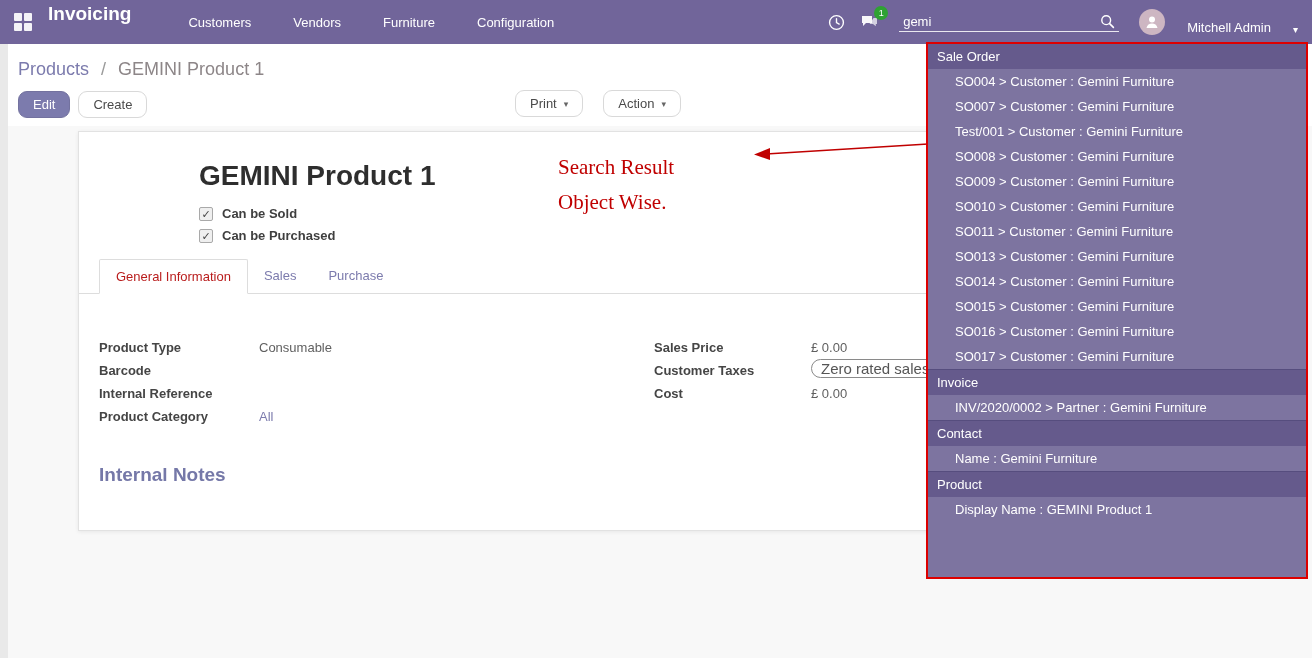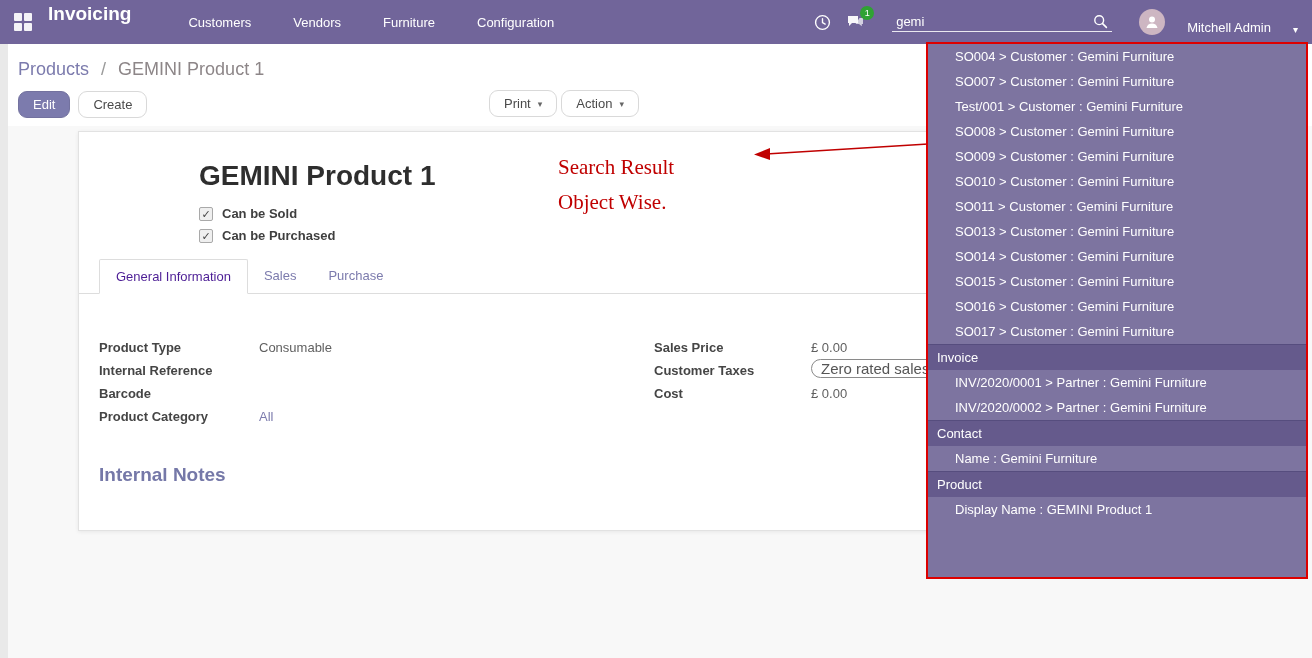--- a/index.html
+++ b/index.html
@@ -12,49 +12,49 @@
   
   .navbar{position:relative;z-index:20;height:44px;background:#71659a;display:flex;align-items:center;padding:0 14px;color:#fff}
   .apps-icon{display:grid;grid-template-columns:8px 8px;grid-gap:2px;cursor:pointer}
   .apps-icon span{width:8px;height:8px;background:#fff;opacity:.92;border-radius:1px}
   .brand{font-size:19px;font-weight:700;margin:0 46px 16px 16px;cursor:pointer}
   .top-menu{display:flex;gap:20px}
   .nav-item{font-size:13px;padding:7px 11px;cursor:pointer;border-radius:2px}
   .nav-right{margin-left:auto;display:flex;align-items:center;gap:15px}
   .icon-btn{position:relative;cursor:pointer;display:flex;align-items:center}
   .badge{position:absolute;top:-8px;right:-9px;background:#2fa233;color:#fff;font-size:9px;min-width:14px;height:14px;border-radius:8px;display:flex;align-items:center;justify-content:center;padding:0 3px}
-  .search-box{display:flex;align-items:center;width:220px;border-bottom:1px solid rgba(255,255,255,.85);padding:2px 4px;margin:0 12px}
+  .search-box{display:flex;align-items:center;width:220px;border-bottom:1px solid rgba(255,255,255,.85);padding:2px 4px;margin:0 5px}
   .search-box input{flex:1;background:transparent;border:none;outline:none;color:#fff;font-size:13px;font-family:inherit}
   .user{display:flex;align-items:flex-end;gap:22px;font-size:13px;cursor:pointer}
   .avatar{width:26px;height:26px;border-radius:50%;background:#cdb6c2;display:flex;align-items:center;justify-content:center;overflow:hidden}
   .caret{font-size:10px;line-height:1}
 
   
   .control-panel{background:#fff;padding:15px 0 12px 18px;position:relative;height:104px;border-bottom:1px solid #e3e3e3}
   .breadcrumb{font-size:18px;margin-bottom:11px}
   .bc-link{color:#7c7bad;cursor:pointer}
   .bc-sep{color:#9a9a9a;margin:0 7px}
   .bc-cur{color:#8d8688}
   .btn-row{display:flex;gap:8px}
   .btn{font-family:inherit;font-size:13px;padding:5px 14px;border-radius:9px;border:1px solid #d9d9d9;background:#fff;color:#4a4a4a;cursor:pointer;display:flex;align-items:center}
   .btn.primary{background:#7c7bad;border-color:#73729f;color:#fff}
-  .center-btns{position:absolute;left:489px;top:46px;display:flex;gap:4px}
+  .center-btns{position:absolute;left:515px;top:46px;display:flex;gap:20px}
   .caret2{font-size:9px;margin-left:7px;color:#666}
 
   
   .content{position:absolute;top:126px;left:0;right:0;bottom:0;background:#f8f8f8}
   .sheet{position:absolute;left:78px;top:5px;width:1132px;height:400px;background:#fff;border:1px solid #e2e2e2;box-shadow:0 1px 4px rgba(0,0,0,.07)}
   .title{font-size:28px;font-weight:700;color:#2e2e2e;margin:28px 0 14px 120px}
   .cb-group{margin-left:120px}
   .cb-row{display:flex;align-items:center;margin:7px 0}
   .cb{display:inline-block;width:14px;height:14px;border:1px solid #a9a9a9;background:#efefef;border-radius:2px;font-size:11px;line-height:13px;text-align:center;color:#444;margin-right:9px;cursor:pointer}
   .cb-label{font-weight:700;font-size:13px;color:#3f3f3f}
   .tabs{display:flex;margin-top:15px;padding-left:20px;border-bottom:1px solid #ddd}
   .tab{font-size:13px;padding:9px 16px;color:#7c7bad;cursor:pointer;position:relative;top:1px}
-  .tab.active{background:#fff;border:1px solid #ddd;border-bottom-color:#fff;color:#4c1d95;border-radius:2px 2px 0 0}
+  .tab.active{background:#fff;border:1px solid #ddd;border-bottom-color:#fff;color:#b91c1c;border-radius:2px 2px 0 0}
   .fields{display:flex;padding:38px 20px 0}
   .fields .col{width:50%}
   .col.right{padding-left:10px}
   .field-row{display:flex;min-height:23px;align-items:flex-end}
   .field-label{width:160px;font-weight:700;font-size:13px;color:#454545;padding-top:2px}
   .col.right .field-label{width:157px}
   .field-value{font-size:13px;color:#5f5f5f;padding-top:2px}
   .field-value.link{color:#7c7bad;cursor:pointer}
   .tag-pill{display:inline-block;border:1px solid #8a8a8a;border-radius:10px;padding:0 9px;font-size:15px;color:#555;line-height:17px}
   .notes{margin:40px 0 0 20px;font-size:19px;font-weight:700;color:#7578a8}
@@ -162,25 +162,25 @@
         <div class="tab">Sales</div>
         <div class="tab">Purchase</div>
       </div>
     <div class="fields">
       <div class="col">
           <div class="field-row">
             <div class="field-label">Product Type</div>
             <div class="field-value">Consumable</div>
           </div>
           <div class="field-row">
+            <div class="field-label">Barcode</div>
+            <div class="field-value"></div>
+          </div>
+          <div class="field-row">
             <div class="field-label">Internal Reference</div>
-            <div class="field-value"></div>
-          </div>
-          <div class="field-row">
-            <div class="field-label">Barcode</div>
             <div class="field-value"></div>
           </div>
           <div class="field-row">
             <div class="field-label">Product Category</div>
             <div class="field-value link">All</div>
           </div>
         </div>
       <div class="col right">
           <div class="field-row">
             <div class="field-label">Sales Price</div>
@@ -204,32 +204,32 @@
 <div class="annotation">
   <div>Search Result</div>
   <div>Object Wise.</div>
 </div>
 <svg class="arrow" width="178" height="28" viewBox="0 0 178 28">
   <line x1="176" y1="8" x2="14" y2="18" stroke="#c00000" stroke-width="1.6"></line>
   <polygon points="18,12 2,18.5 18,24" fill="#c00000"></polygon>
 </svg>
 
 <div class="dropdown">
+    <div class="dd-header">Sale Order</div>
     <div class="dd-item">SO004 &gt; Customer : Gemini Furniture</div>
     <div class="dd-item">SO007 &gt; Customer : Gemini Furniture</div>
     <div class="dd-item">Test/001 &gt; Customer : Gemini Furniture</div>
     <div class="dd-item">SO008 &gt; Customer : Gemini Furniture</div>
     <div class="dd-item">SO009 &gt; Customer : Gemini Furniture</div>
     <div class="dd-item">SO010 &gt; Customer : Gemini Furniture</div>
     <div class="dd-item">SO011 &gt; Customer : Gemini Furniture</div>
     <div class="dd-item">SO013 &gt; Customer : Gemini Furniture</div>
     <div class="dd-item">SO014 &gt; Customer : Gemini Furniture</div>
     <div class="dd-item">SO015 &gt; Customer : Gemini Furniture</div>
     <div class="dd-item">SO016 &gt; Customer : Gemini Furniture</div>
     <div class="dd-item">SO017 &gt; Customer : Gemini Furniture</div>
     <div class="dd-header">Invoice</div>
-    <div class="dd-item">INV/2020/0001 &gt; Partner : Gemini Furniture</div>
     <div class="dd-item">INV/2020/0002 &gt; Partner : Gemini Furniture</div>
     <div class="dd-header">Contact</div>
     <div class="dd-item">Name : Gemini Furniture</div>
     <div class="dd-header">Product</div>
     <div class="dd-item">Display Name : GEMINI Product 1</div>
   </div>
 
 </body></html>

